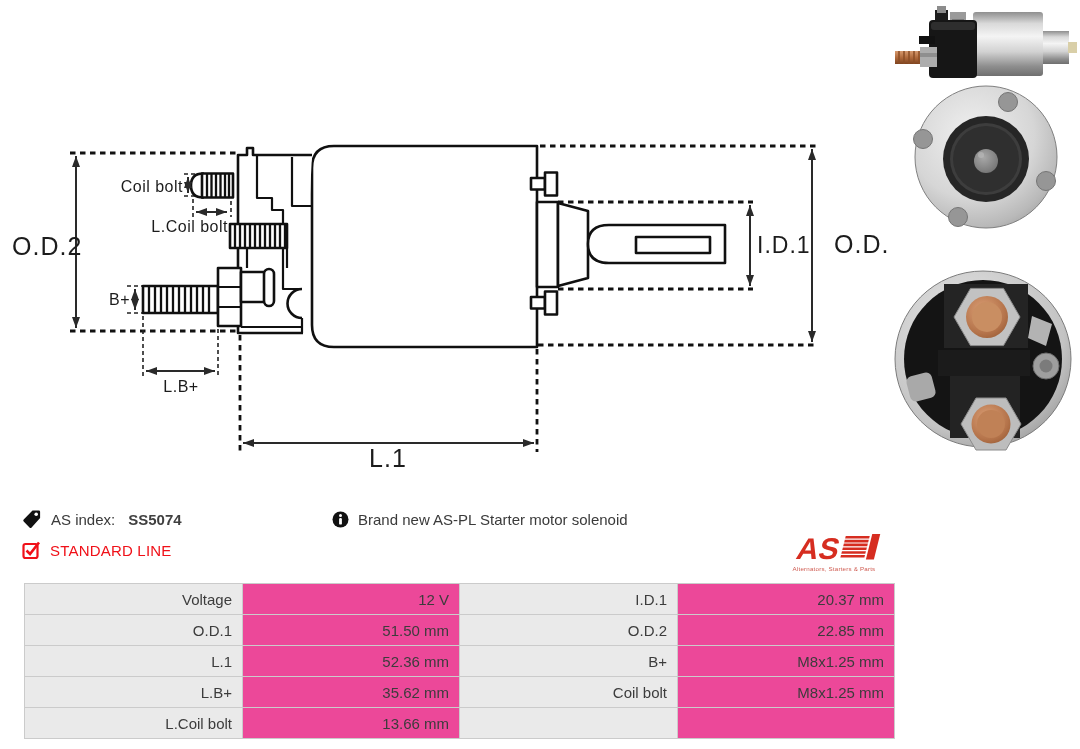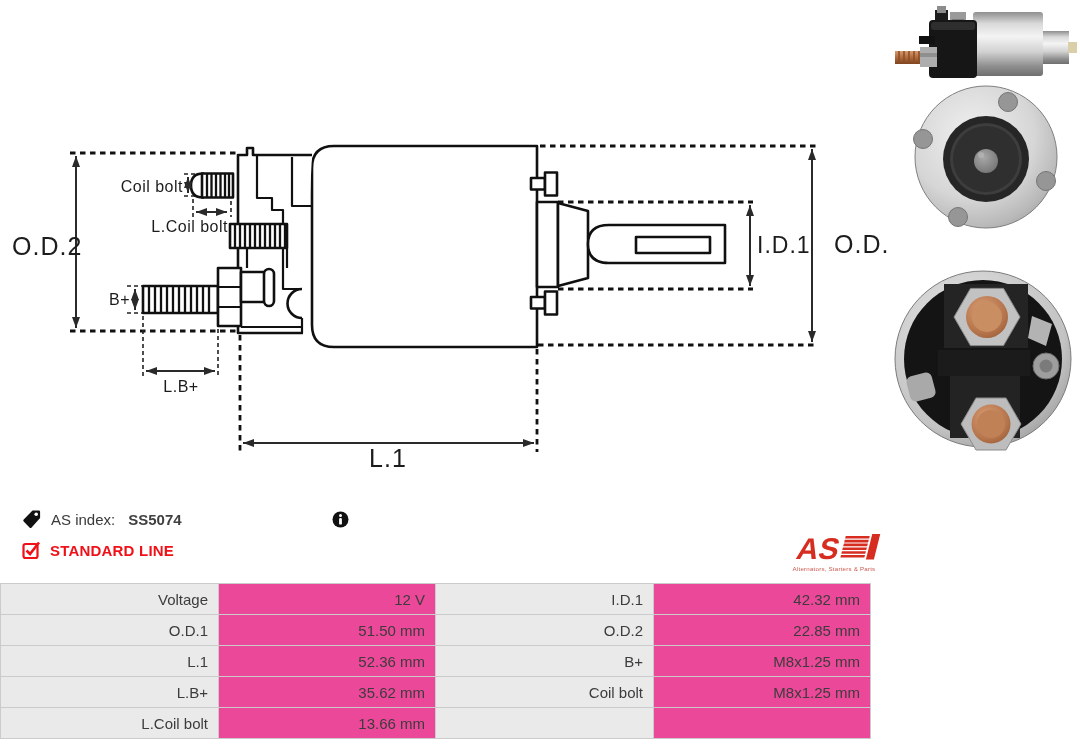--- a/index.html
+++ b/index.html
@@ -19,25 +19,25 @@
   .dlab-mid{font-size:23px;fill:#1c1c1c;letter-spacing:1px;}
   .dlab-big{font-size:25px;fill:#1c1c1c;letter-spacing:1px;}
 
   
   .photo{position:absolute;}
 
   
   .info-item{position:absolute;display:flex;align-items:center;gap:9px;height:22px;
              font-size:15px;color:#3a3a3a;white-space:nowrap;text-align:right;}
   .info-item b{color:#404040;margin-left:4px;}
-  .red-line{color:#f01018;font-weight:bold;letter-spacing:.2px;}
+  .red-line{color:#f01018;font-weight:normal;letter-spacing:.2px;}
   .icn{flex:0 0 auto;display:block;}
 
   
-  .spec-table{position:absolute;left:0;top:583px;border-collapse:collapse;
+  .spec-table{position:absolute;left:24px;top:583px;border-collapse:collapse;
               border:1px solid #cbcbcb;border-radius:11px;}
   .spec-table td{border:1px solid #cbcbcb;height:30px;font-size:15px;color:#3c3c3c;
                  text-align:right;padding:0 10px 0 0;}
   .spec-table td.lbl{background:#eaeaea;width:207px;}
   .spec-table td.val{background:#ec4899;width:206px;}
 </style>
 </head>
 <body>
 
 <div class="stage">
@@ -234,20 +234,21 @@
     </svg>
     <span class="red-line">STANDARD LINE</span>
   </div>
 
   <div class="info-item" style="left:332px;top:508px;">
     <svg class="icn" width="17" height="17" viewBox="0 0 17 17">
       <circle cx="8.5" cy="8.5" r="8" fill="#111"></circle>
       <circle cx="8.5" cy="4.6" r="1.5" fill="#fff"></circle>
       <rect x="7.1" y="7" width="2.8" height="6.6" rx="1.2" fill="#fff"></rect>
     </svg>
+    <span>Brand new AS-PL Starter motor solenoid</span>
   </div>
 
 
 
   <svg class="photo" style="left:784px;top:531px;" width="98" height="42" viewBox="0 0 98 42">
     <g transform="skewX(-14)" fill="#d62d20">
       <text x="18" y="28" font-size="30" font-weight="bold">AS</text>
       <rect x="63" y="5" width="24" height="2.6"></rect>
       <rect x="63" y="8.8" width="24" height="2.6"></rect>
       <rect x="63" y="12.6" width="24" height="2.6"></rect>
@@ -258,21 +259,21 @@
     </g>
     <text x="50" y="39.5" text-anchor="middle" font-size="6.2" fill="#cf5a50" letter-spacing=".2">Alternators, Starters &amp; Parts</text>
   </svg>
 
   <table class="spec-table">
     <tbody>
       <tr>
         <td class="lbl">Voltage</td>
         <td class="val">12 V</td>
         <td class="lbl">I.D.1</td>
-        <td class="val">42.32 mm</td>
+        <td class="val">20.37 mm</td>
       </tr>
       <tr>
         <td class="lbl">O.D.1</td>
         <td class="val">51.50 mm</td>
         <td class="lbl">O.D.2</td>
         <td class="val">22.85 mm</td>
       </tr>
       <tr>
         <td class="lbl">L.1</td>
         <td class="val">52.36 mm</td>

